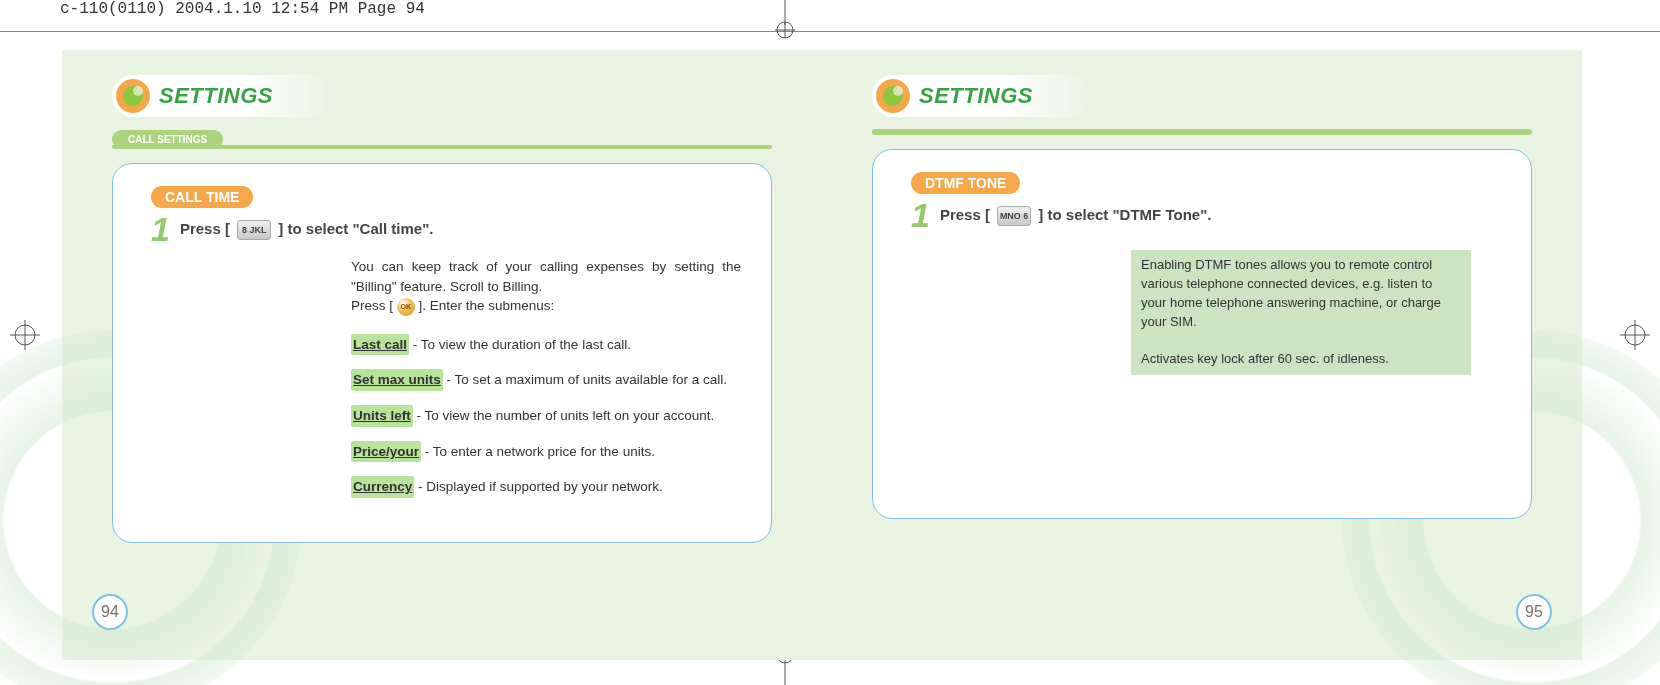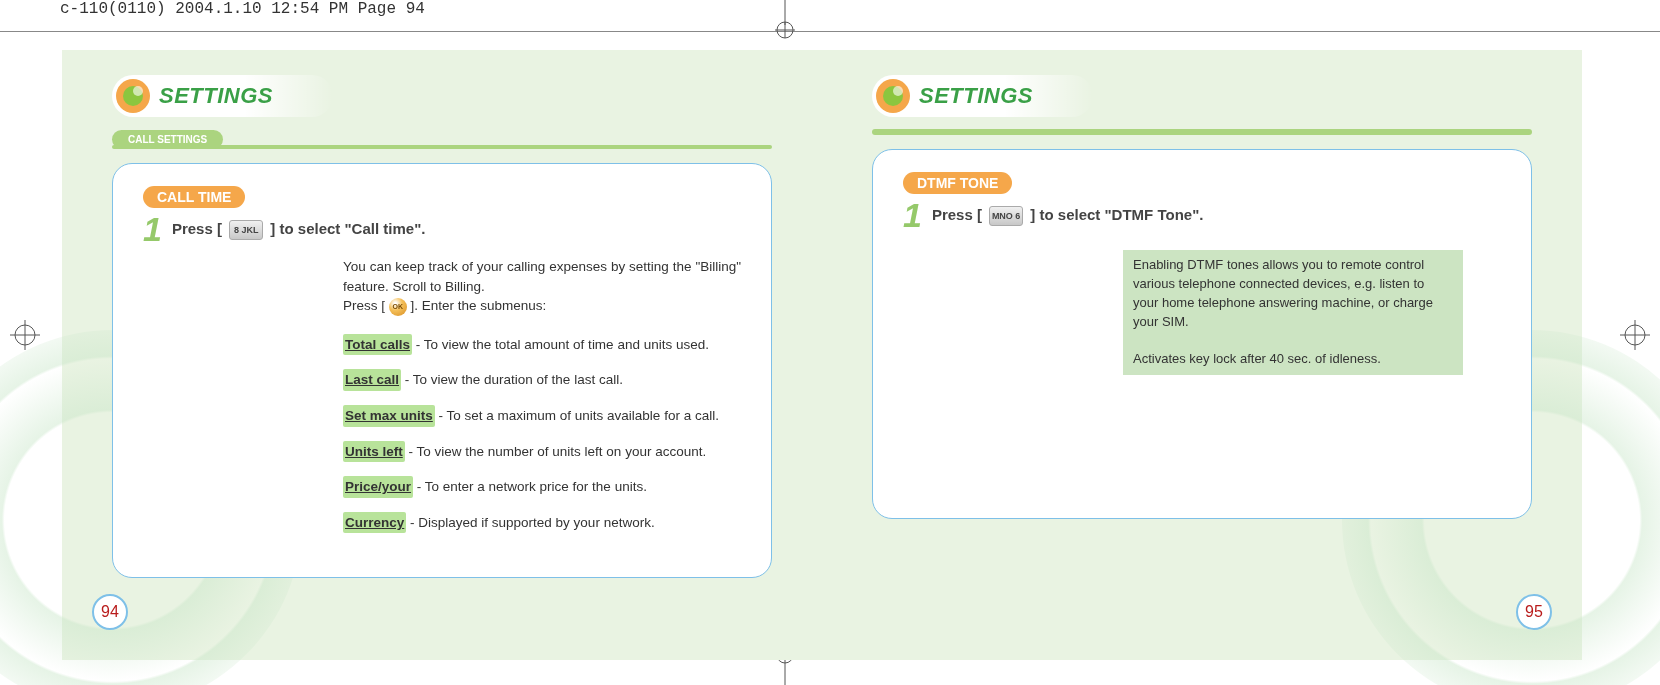--- a/index.html
+++ b/index.html
@@ -125,21 +125,21 @@
       font-size: 14px;
       padding: 3px 14px;
       border-radius: 12px;
       margin-bottom: 8px;
     }
 
     .content-card {
       background: #fff;
       border: 1.5px solid #7ec0e8;
       border-radius: 20px;
-      padding: 22px 30px 30px 30px;
+      padding: 22px 30px 30px 38px;
       min-height: 370px;
       position: relative;
     }
 
     .step-row {
       display: flex;
       align-items: center;
       gap: 8px;
       margin-bottom: 14px;
       font-size: 15px;
@@ -224,21 +224,21 @@
       bottom: 30px;
       width: 36px;
       height: 36px;
       border: 2px solid #7ec0e8;
       border-radius: 50%;
       background: #fff;
       display: flex;
       align-items: center;
       justify-content: center;
       font-size: 16px;
-      color: #b91c1c;
+      color: #737373;
     }
     .page-num-left { left: 30px; }
     .page-num-right { right: 30px; }
 
   </style>
 </head>
 <body>
 
 <div class="header-strip">
   <span>c-110(0110)  2004.1.10  12:54 PM  Page 94</span>
@@ -311,23 +311,20 @@
 
       <div class="body-block">
         <div class="intro-para">
           <span>You can keep track of your calling expenses by setting the "Billing" feature. Scroll to Billing.</span><br>
           <span>Press [</span>
           <span class="ok-btn">OK</span>
           <span>]. Enter the submenus:</span>
         </div>
 
         <div class="item-row">
-          <span class="item-label">Total calls</span><span> - To view the total amount of  time and units used.</span>
-        </div>
-        <div class="item-row">
           <span class="item-label">Last call</span><span> - To view the duration of the last call.</span>
         </div>
         <div class="item-row">
           <span class="item-label">Set max units</span><span> - To set a maximum of units available for a call.</span>
         </div>
         <div class="item-row">
           <span class="item-label">Units left</span><span> - To view the number of units left on your account.</span>
         </div>
         <div class="item-row">
           <span class="item-label">Price/your</span><span> - To enter a network price for the units.</span>
@@ -367,20 +364,20 @@
         <span class="step-text">
           <span>Press [</span>
           <span class="key-btn">MNO 6</span>
           <span>] to select "DTMF Tone".</span>
         </span>
       </div>
 
       <div class="dtmf-block">
         <div>Enabling DTMF tones allows you to remote control various telephone connected devices, e.g. listen to your home telephone answering machine, or charge your SIM.</div>
         <br>
-        <div>Activates key lock after 40 sec. of idleness.</div>
+        <div>Activates key lock after 60 sec. of idleness.</div>
       </div>
     </div>
 
     <div class="page-num page-num-right">95</div>
   </div>
 
 </div>
 
 </body></html>

